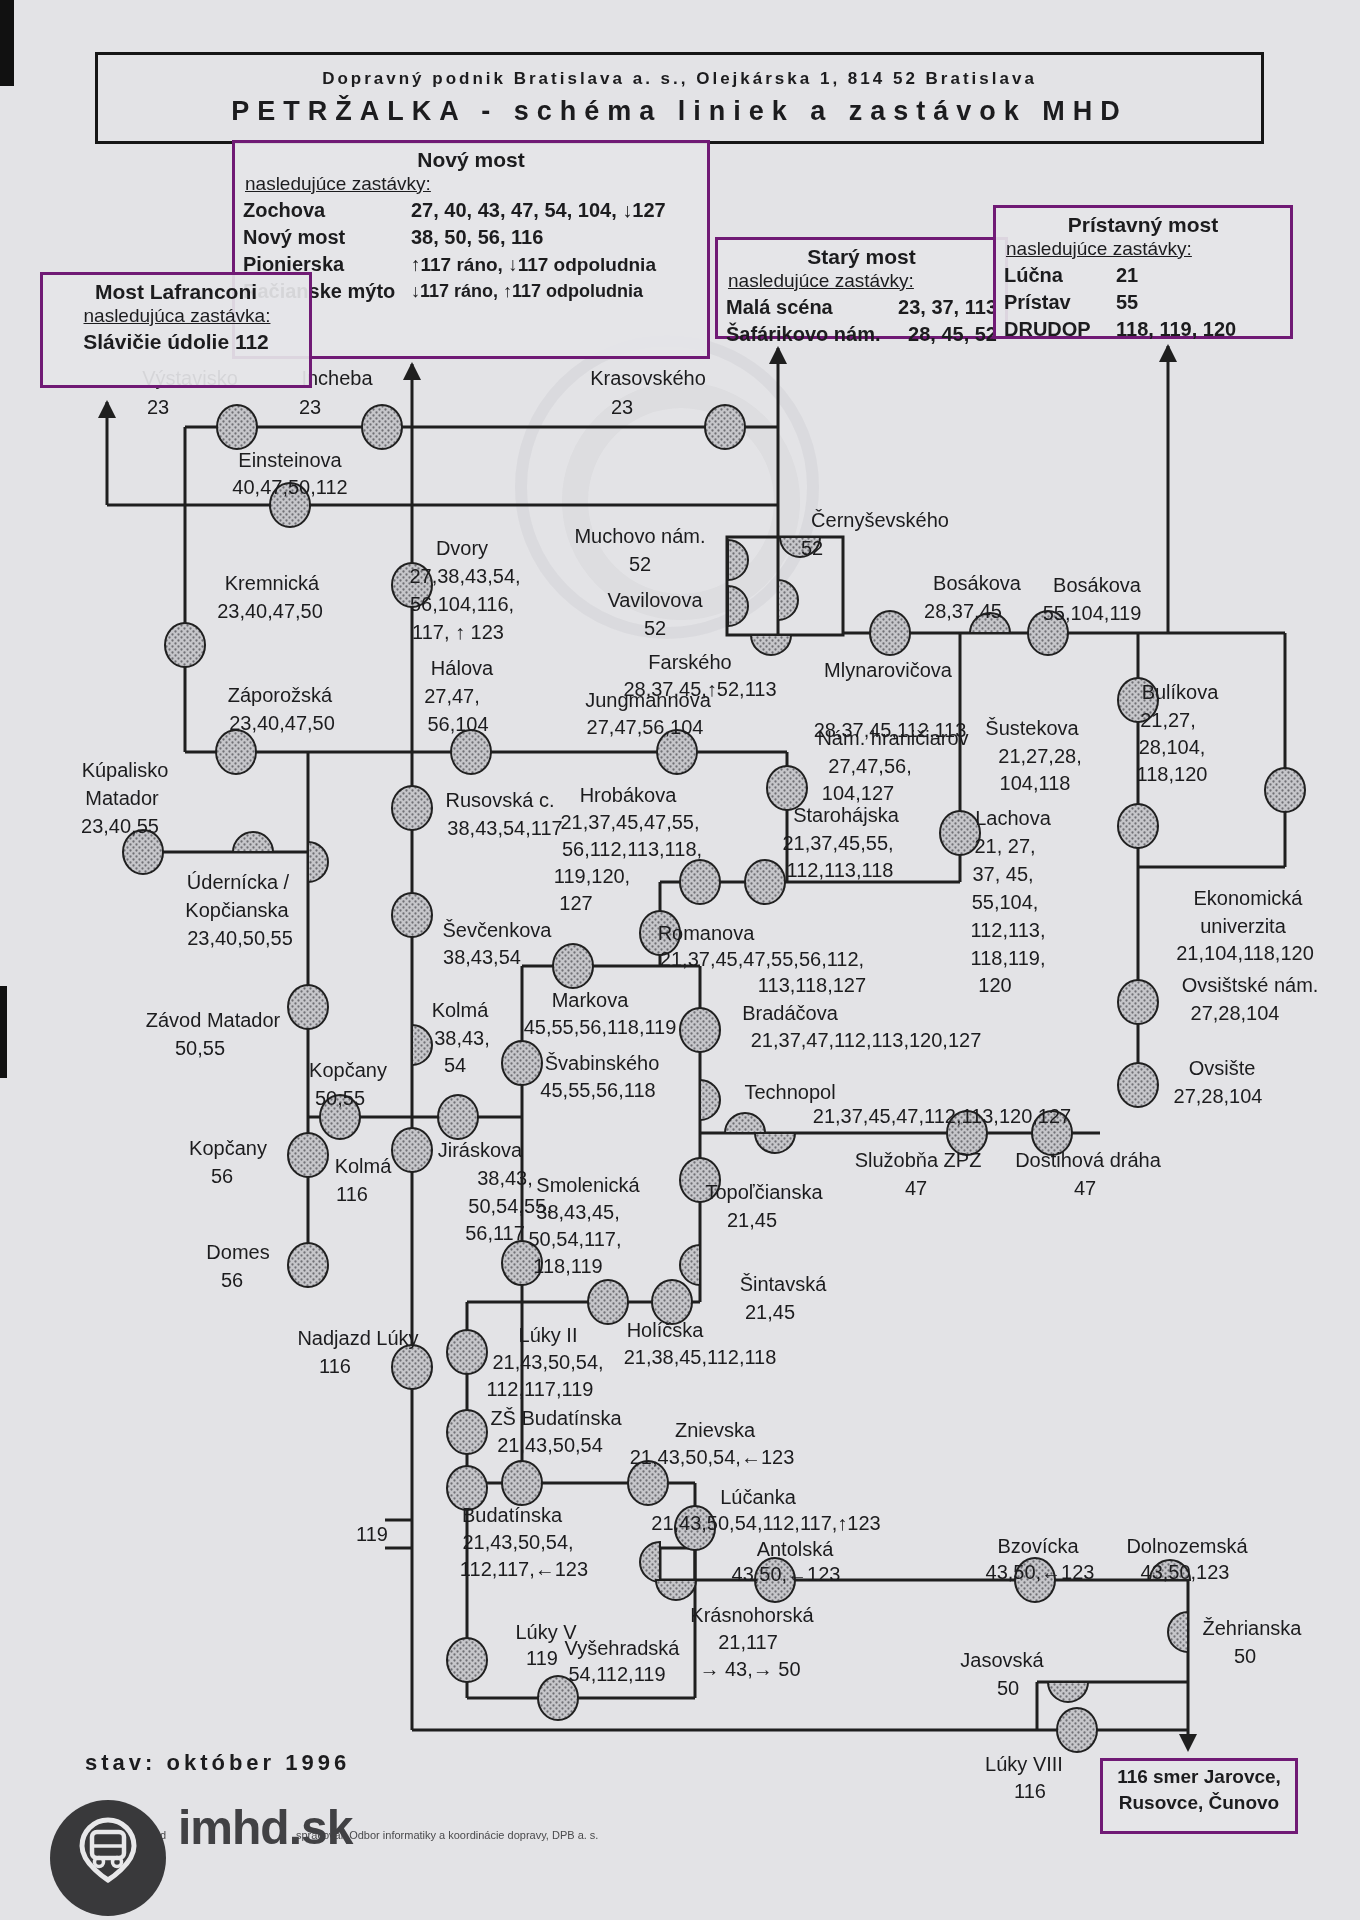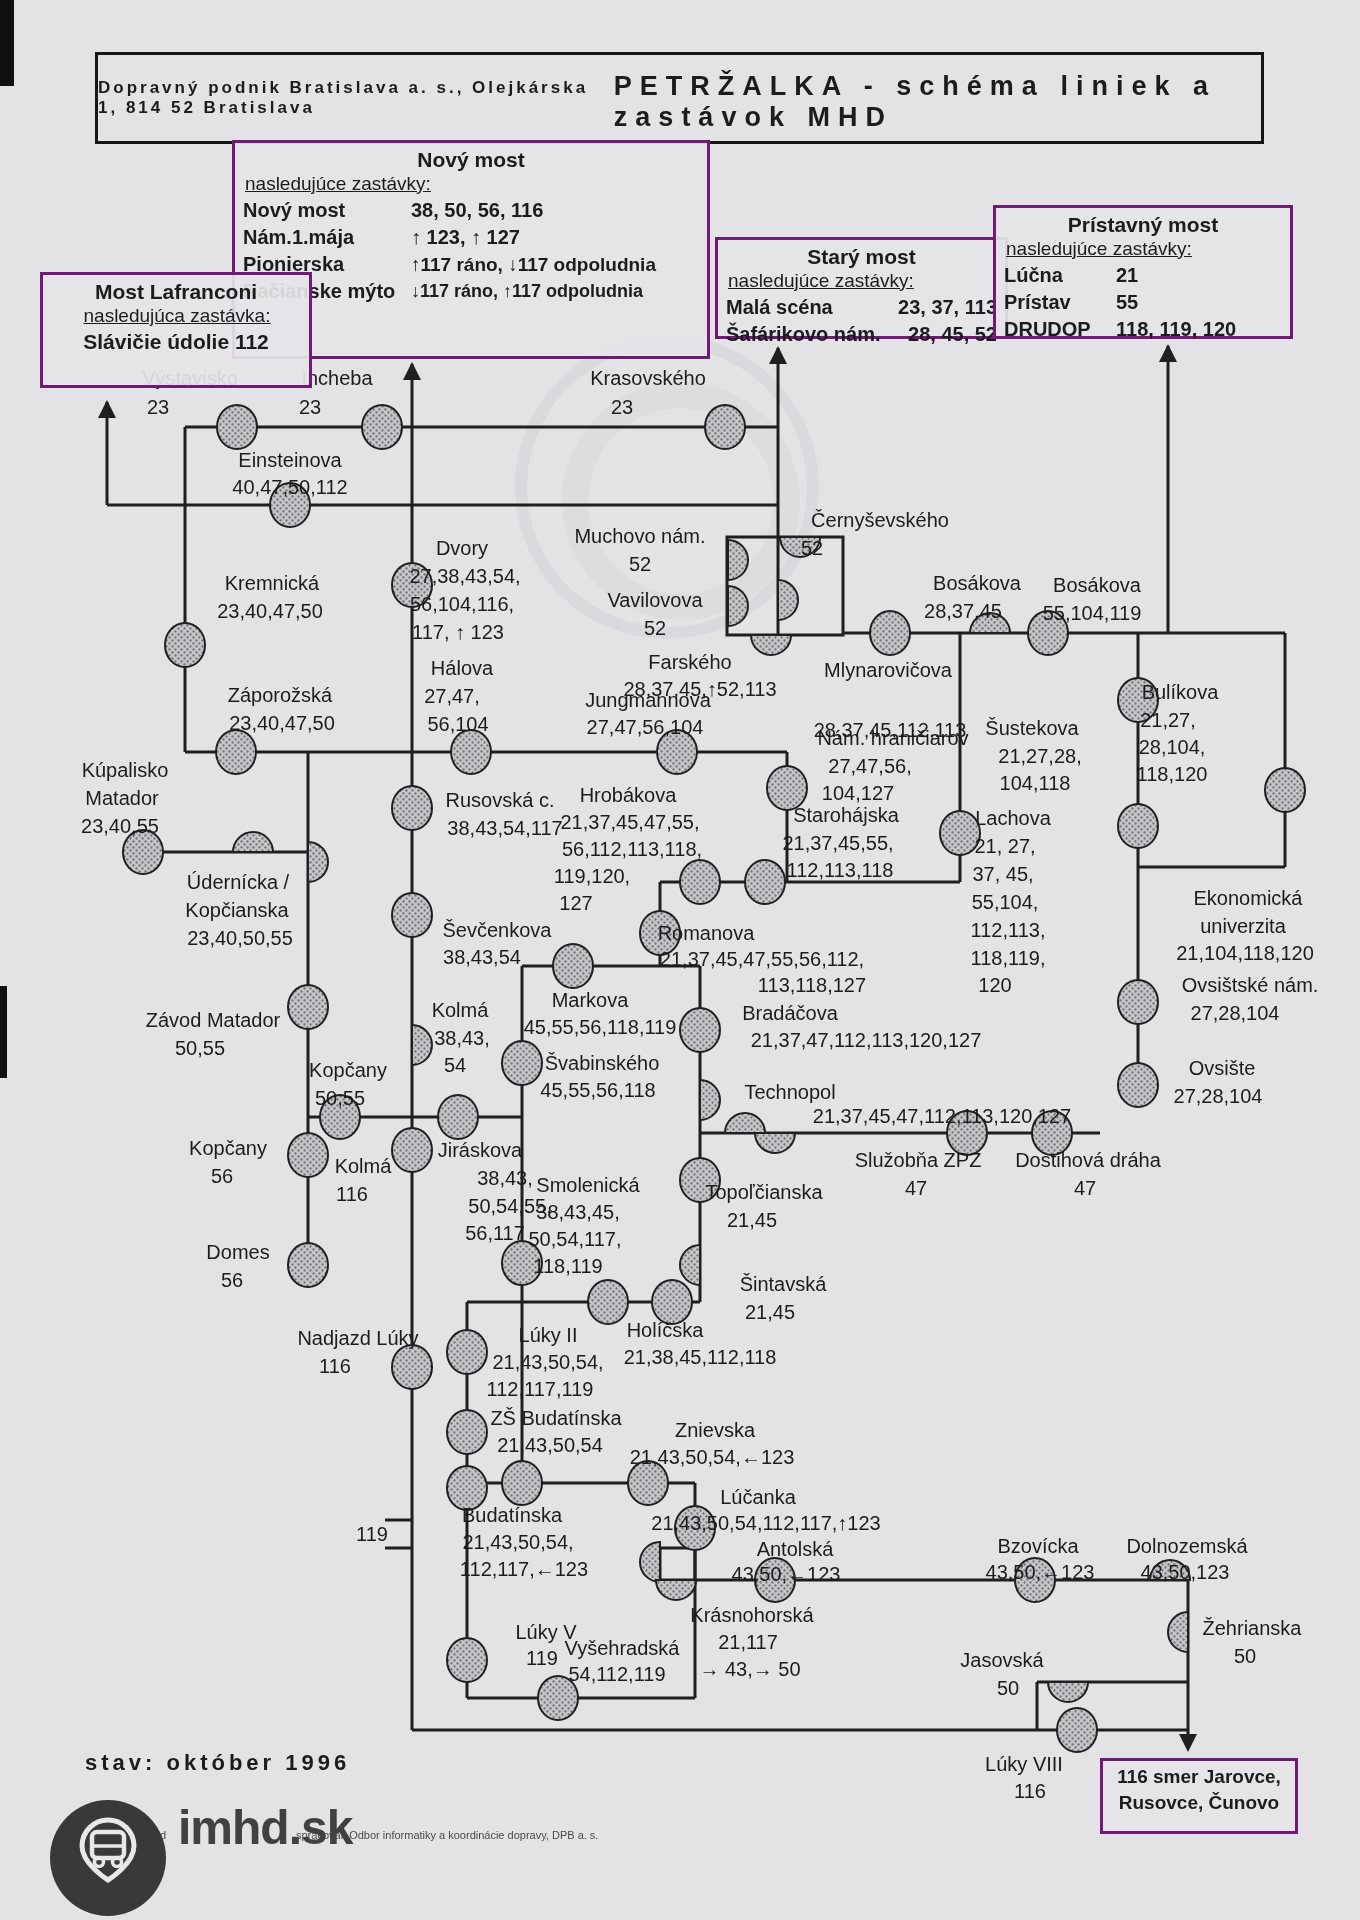--- a/index.html
+++ b/index.html
@@ -3,21 +3,21 @@
 <meta charset="utf-8">
 <style>
   html,body{margin:0;padding:0;background:#9a9a9e;}
   .page{position:relative;width:1360px;height:1920px;background:#e3e3e6;overflow:hidden;
         font-family:"Liberation Sans","DejaVu Sans",sans-serif;color:#1c1c1e;}
   .scanmark{position:absolute;background:#111;}
   .wm{position:absolute;border-radius:50%;pointer-events:none;}
   svg.net{position:absolute;left:0;top:0;z-index:2;}
   .lbl{position:absolute;transform:translate(-50%,-50%);white-space:nowrap;line-height:1.04;z-index:3;}
   .hbox{position:absolute;left:95px;top:52px;width:1163px;height:86px;border:3px solid #161616;
-        display:flex;flex-direction:row;justify-content:center;align-items:center;z-index:4;background:rgba(227,227,230,.4);}
+        display:flex;flex-direction:column;justify-content:center;align-items:center;z-index:4;background:rgba(227,227,230,.4);}
   .h1{font-size:17px;font-weight:700;letter-spacing:3px;}
   .h2{font-size:27px;font-weight:700;letter-spacing:8px;margin-top:7px;}
   .ibox{position:absolute;border:3px solid #701a75;background:rgba(229,229,232,.92);
         padding:3px 8px;box-sizing:border-box;z-index:4;}
   .ibox-title{text-align:center;font-weight:700;font-size:21px;margin:2px 0 1px 0;}
   .ibox-sub{font-size:19px;text-decoration:underline;margin:1px 0 2px 2px;}
   .ibox-row{display:flex;font-weight:700;font-size:20px;line-height:27px;}
   .ibox-row .n{flex:none;}
   .ibox-strong{font-weight:700;font-size:21px;text-align:center;margin-top:3px;}
   .ibox-line{font-weight:700;font-size:19px;text-align:center;line-height:26px;}
@@ -321,26 +321,26 @@
       <div class="lbl" style="left: 622px; top: 1648px; font-size: 20px;">Vyšehradská</div>
       <div class="lbl" style="left: 617px; top: 1674px; font-size: 20px;">54,112,119</div>
       <div class="lbl" style="left: 1024px; top: 1764px; font-size: 20px;">Lúky VIII</div>
       <div class="lbl" style="left: 1030px; top: 1791px; font-size: 20px;">116</div>
     </div>
   <div id="boxes">
       <div class="ibox" style="left: 232px; top: 140px; width: 478px; height: 219px;">
         <div class="ibox-title">Nový most</div>
         <div class="ibox-sub">nasledujúce zastávky:</div>
         <div class="ibox-row">
+          <span class="n" style="width: 168px;">Zochova</span>
+          <span>27, 40, 43, 47, 54, 104, ↓127</span>
+        </div>
+        <div class="ibox-row">
           <span class="n" style="width: 168px;">Nový most</span>
           <span>38, 50, 56, 116</span>
-        </div>
-        <div class="ibox-row">
-          <span class="n" style="width: 168px;">Nám.1.mája</span>
-          <span>↑ 123, ↑ 127</span>
         </div>
         <div class="ibox-row">
           <span class="n" style="width: 168px;">Pionierska</span>
           <span style="font-size: 19px;">↑117 ráno, ↓117 odpoludnia</span>
         </div>
         <div class="ibox-row">
           <span class="n" style="width: 168px;">Račianske mýto</span>
           <span style="font-size: 18px;">↓117 ráno, ↑117 odpoludnia</span>
         </div>
       </div>

